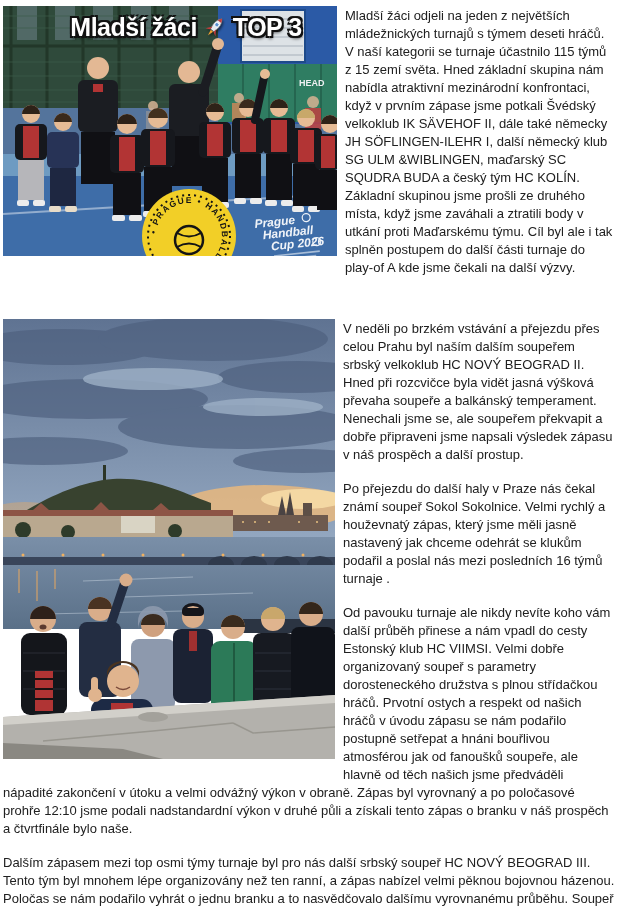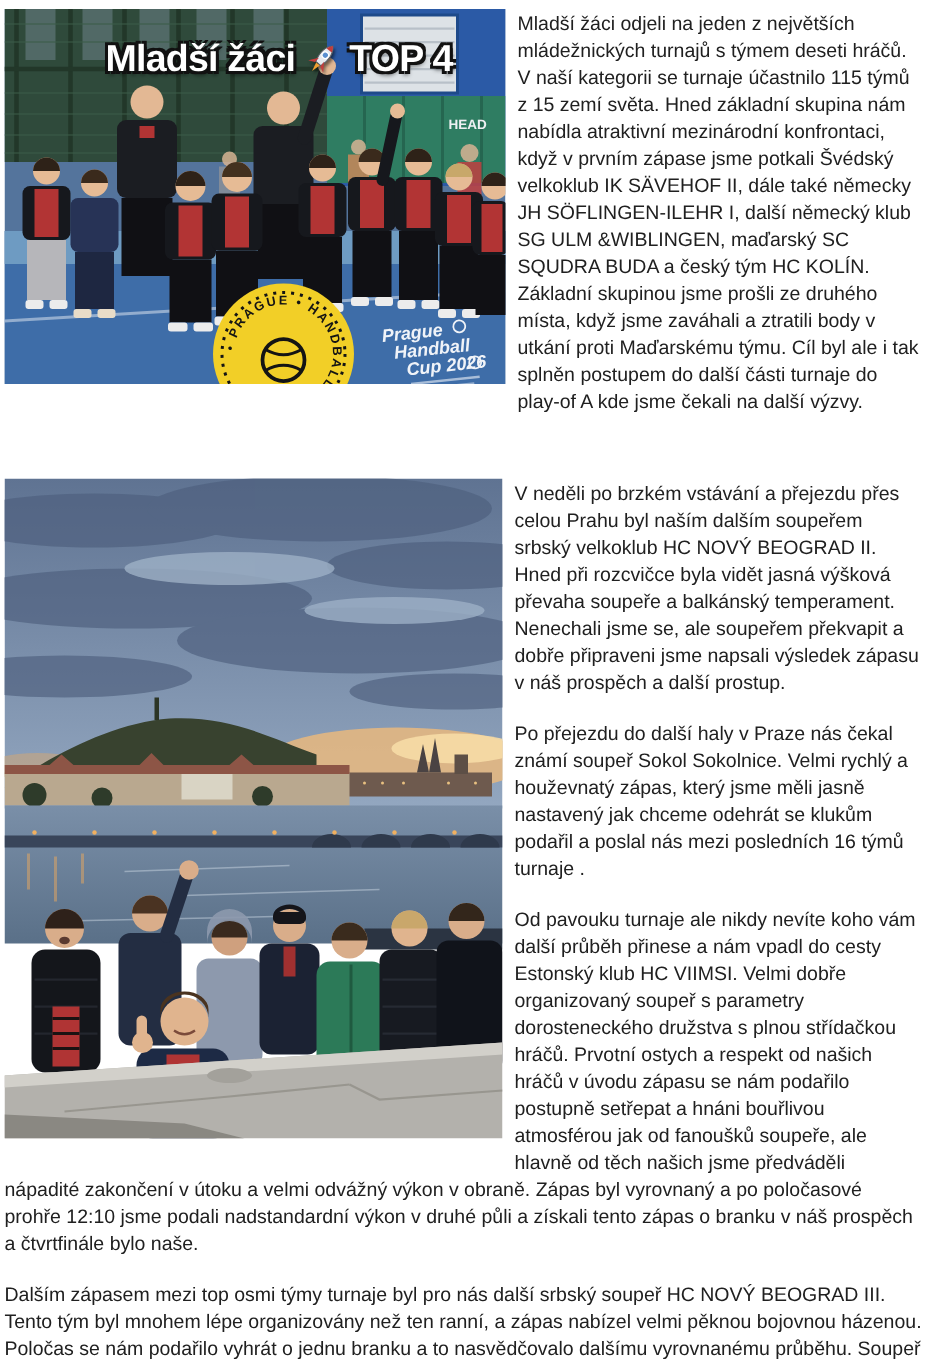--- a/index.html
+++ b/index.html
@@ -10,21 +10,21 @@
     font-size:13px;line-height:18px;color:#202020;
   }
   .section{display:flow-root;}
   .section-2{margin-top:26px;}
   figure{margin:0;}
   .photo{float:left;position:relative;margin:0 8px 8px 0;}
   .photo svg{display:block;}
   p.para{margin:0 0 16px 0;}
   p.first{margin-top:1px;}
   .photo-title{
-    position:absolute;top:20px;left:0;right:0;
+    position:absolute;top:8px;left:0;right:0;
     display:flex;align-items:center;justify-content:center;gap:5px;
     padding-left:32px;white-space:nowrap;
     font-weight:800;font-size:25px;letter-spacing:-0.5px;color:#ffffff;
     text-shadow:-2px -2px 0 #111,2px -2px 0 #111,-2px 2px 0 #111,2px 2px 0 #111,1px 3px 3px rgba(0,0,0,.55);
   }
   .rocket svg{display:block;filter:drop-shadow(1px 2px 1px rgba(0,0,0,.5));}
 </style>
 </head>
 <body>
 
@@ -222,21 +222,21 @@
             <g transform="rotate(40 12 12)">
               <path d="M12,2 C15,5 16,10 14,16 L10,16 C8,10 9,5 12,2 Z" fill="#e6e9ee" stroke="#5a5f66" stroke-width="0.6"></path>
               <path d="M12,2 C13,3.2 13.6,4.2 14,5.6 L10,5.6 C10.4,4.2 11,3.2 12,2 Z" fill="#c43c3c"></path>
               <circle cx="12" cy="9.3" r="2" fill="#5a8fd0" stroke="#ffffff" stroke-width="0.8"></circle>
               <path d="M10,13 L6,18.5 L9.8,16.6 Z" fill="#c43c3c"></path>
               <path d="M14,13 L18,18.5 L14.2,16.6 Z" fill="#c43c3c"></path>
               <path d="M10.6,16.4 L12,22 L13.4,16.4 Z" fill="#f0a030"></path>
             </g>
           </svg>
         </span>
-        <span>TOP 4</span>
+        <span>TOP 3</span>
       </div>
     </figure>
 
     <p class="para first">Mladší žáci odjeli na jeden z největších mládežnických turnajů s týmem deseti hráčů. V naší kategorii se turnaje účastnilo 115 týmů z 15 zemí světa. Hned základní skupina nám nabídla atraktivní mezinárodní konfrontaci, když v prvním zápase jsme potkali Švédský velkoklub IK SÄVEHOF II, dále také německy JH SÖFLINGEN-ILEHR I, další německý klub SG ULM &amp;WIBLINGEN, maďarský SC SQUDRA BUDA a český tým HC KOLÍN. Základní skupinou jsme prošli ze druhého místa, když jsme zaváhali a ztratili body v utkání proti Maďarskému týmu. Cíl byl ale i tak splněn postupem do další části turnaje do play-of A kde jsme čekali na další výzvy.</p>
   </div>
 
   <div class="section section-2">
 
     <figure class="photo">
       <svg width="332" height="440" viewBox="0 0 332 440">

